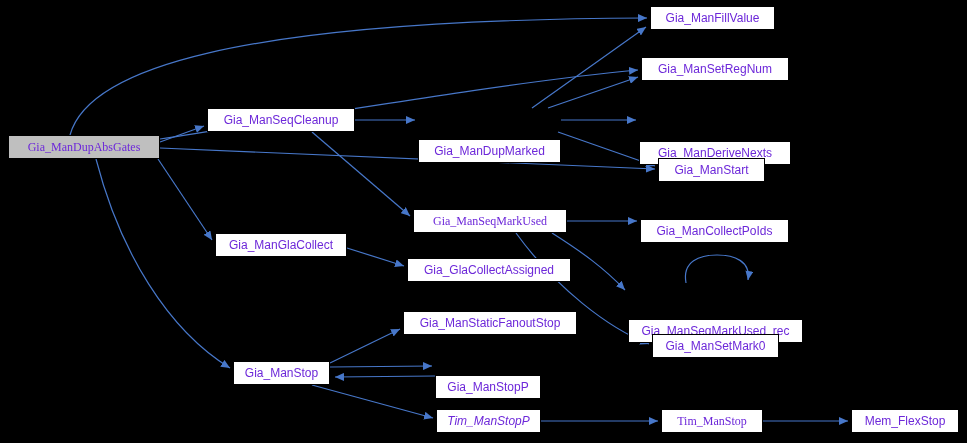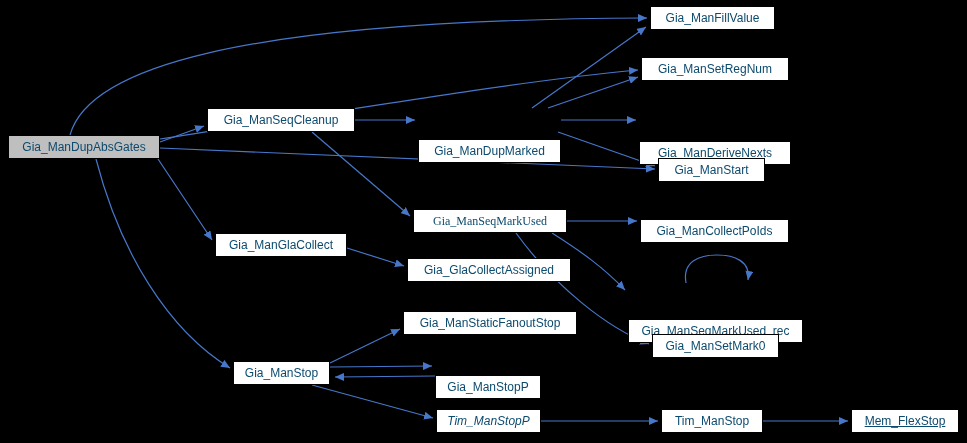--- a/index.html
+++ b/index.html
@@ -22,21 +22,21 @@
     left: 0;
     top: 0;
     width: 967px;
     height: 443px;
   }
   .node {
     position: absolute;
     box-sizing: border-box;
     background: #ffffff;
     border: 1px solid #000000;
-    color: #0c4a6e;
+    color: #6d28d9;
     font-size: 12px;
     line-height: 1;
     display: flex;
     align-items: center;
     justify-content: center;
     white-space: nowrap;
     cursor: pointer;
   }
   .node.root {
     background: #bfbfbf;
@@ -76,33 +76,33 @@
         <path d="M 347,248 L 404,266" class="edge" stroke="#4777c9" marker-end="url(#arrowhead)"></path>
         <path d="M 330,363 L 400,329" class="edge" stroke="#4777c9" marker-end="url(#arrowhead)"></path>
         <path d="M 330,367 L 432,366" class="edge" stroke="#4777c9" marker-end="url(#arrowhead)"></path>
         <path d="M 435,376 L 335,377" class="edge" stroke="#4777c9" marker-end="url(#arrowhead)"></path>
         <path d="M 312,385 L 433,418" class="edge" stroke="#4777c9" marker-end="url(#arrowhead)"></path>
         <path d="M 541,421 L 658,421" class="edge" stroke="#4777c9" marker-end="url(#arrowhead)"></path>
         <path d="M 763,421 L 848,421" class="edge" stroke="#4777c9" marker-end="url(#arrowhead)"></path>
       </g>
   </svg>
   <div id="nodes">
-      <div class="node root" style="left: 8px; top: 135px; width: 152px; height: 24px; background: rgb(191, 191, 191); border-color: rgb(0, 0, 0);">Gia_ManDupAbsGates</div>
+      <div class="node root" style="left: 8px; top: 135px; width: 152px; height: 24px; background: rgb(191, 191, 191); border-color: rgb(0, 0, 0); font-family: Liberation Serif, serif;">Gia_ManDupAbsGates</div>
       <div class="node" style="left: 207px; top: 108px; width: 148px; height: 24px; background: rgb(255, 255, 255); border-color: rgb(0, 0, 0);">Gia_ManSeqCleanup</div>
       <div class="node" style="left: 418px; top: 91px; width: 143px; height: 24px; background: rgb(255, 255, 255); border-color: rgb(0, 0, 0); margin-top: 48px;">Gia_ManDupMarked</div>
       <div class="node" style="left: 650px; top: 6px; width: 125px; height: 24px; background: rgb(255, 255, 255); border-color: rgb(0, 0, 0);">Gia_ManFillValue</div>
       <div class="node" style="left: 641px; top: 57px; width: 148px; height: 24px; background: rgb(255, 255, 255); border-color: rgb(0, 0, 0);">Gia_ManSetRegNum</div>
       <div class="node" style="left: 639px; top: 108px; width: 152px; height: 24px; background: rgb(255, 255, 255); border-color: rgb(0, 0, 0); margin-top: 33px;">Gia_ManDeriveNexts</div>
       <div class="node" style="left: 658px; top: 158px; width: 107px; height: 24px; background: rgb(255, 255, 255); border-color: rgb(0, 0, 0);">Gia_ManStart</div>
       <div class="node" style="left: 413px; top: 209px; width: 154px; height: 24px; background: rgb(255, 255, 255); border-color: rgb(0, 0, 0); font-family: Liberation Serif, serif;">Gia_ManSeqMarkUsed</div>
       <div class="node" style="left: 640px; top: 219px; width: 149px; height: 24px; background: rgb(255, 255, 255); border-color: rgb(0, 0, 0);">Gia_ManCollectPoIds</div>
       <div class="node" style="left: 215px; top: 233px; width: 132px; height: 24px; background: rgb(255, 255, 255); border-color: rgb(0, 0, 0);">Gia_ManGlaCollect</div>
       <div class="node" style="left: 407px; top: 258px; width: 164px; height: 24px; background: rgb(255, 255, 255); border-color: rgb(0, 0, 0);">Gia_GlaCollectAssigned</div>
       <div class="node" style="left: 628px; top: 283px; width: 175px; height: 24px; background: rgb(255, 255, 255); border-color: rgb(0, 0, 0); margin-top: 36px;">Gia_ManSeqMarkUsed_rec</div>
       <div class="node" style="left: 403px; top: 311px; width: 174px; height: 24px; background: rgb(255, 255, 255); border-color: rgb(0, 0, 0);">Gia_ManStaticFanoutStop</div>
       <div class="node" style="left: 652px; top: 334px; width: 127px; height: 24px; background: rgb(255, 255, 255); border-color: rgb(0, 0, 0);">Gia_ManSetMark0</div>
       <div class="node" style="left: 233px; top: 361px; width: 97px; height: 24px; background: rgb(255, 255, 255); border-color: rgb(0, 0, 0);">Gia_ManStop</div>
       <div class="node" style="left: 435px; top: 359px; width: 106px; height: 24px; background: rgb(255, 255, 255); border-color: rgb(0, 0, 0); margin-top: 16px;">Gia_ManStopP</div>
       <div class="node" style="left: 436px; top: 409px; width: 105px; height: 24px; background: rgb(255, 255, 255); border-color: rgb(0, 0, 0); font-style: italic;">Tim_ManStopP</div>
-      <div class="node" style="left: 661px; top: 409px; width: 102px; height: 24px; background: rgb(255, 255, 255); border-color: rgb(0, 0, 0);">Tim_ManStop</div>
-      <div class="node" style="left: 851px; top: 409px; width: 108px; height: 24px; background: rgb(255, 255, 255); border-color: rgb(0, 0, 0); text-decoration: underline;">Mem_FlexStop</div>
+      <div class="node" style="left: 661px; top: 409px; width: 102px; height: 24px; background: rgb(255, 255, 255); border-color: rgb(0, 0, 0); font-family: Liberation Serif, serif;">Tim_ManStop</div>
+      <div class="node" style="left: 851px; top: 409px; width: 108px; height: 24px; background: rgb(255, 255, 255); border-color: rgb(0, 0, 0);">Mem_FlexStop</div>
     </div>
 </div>
 
 </body></html>

